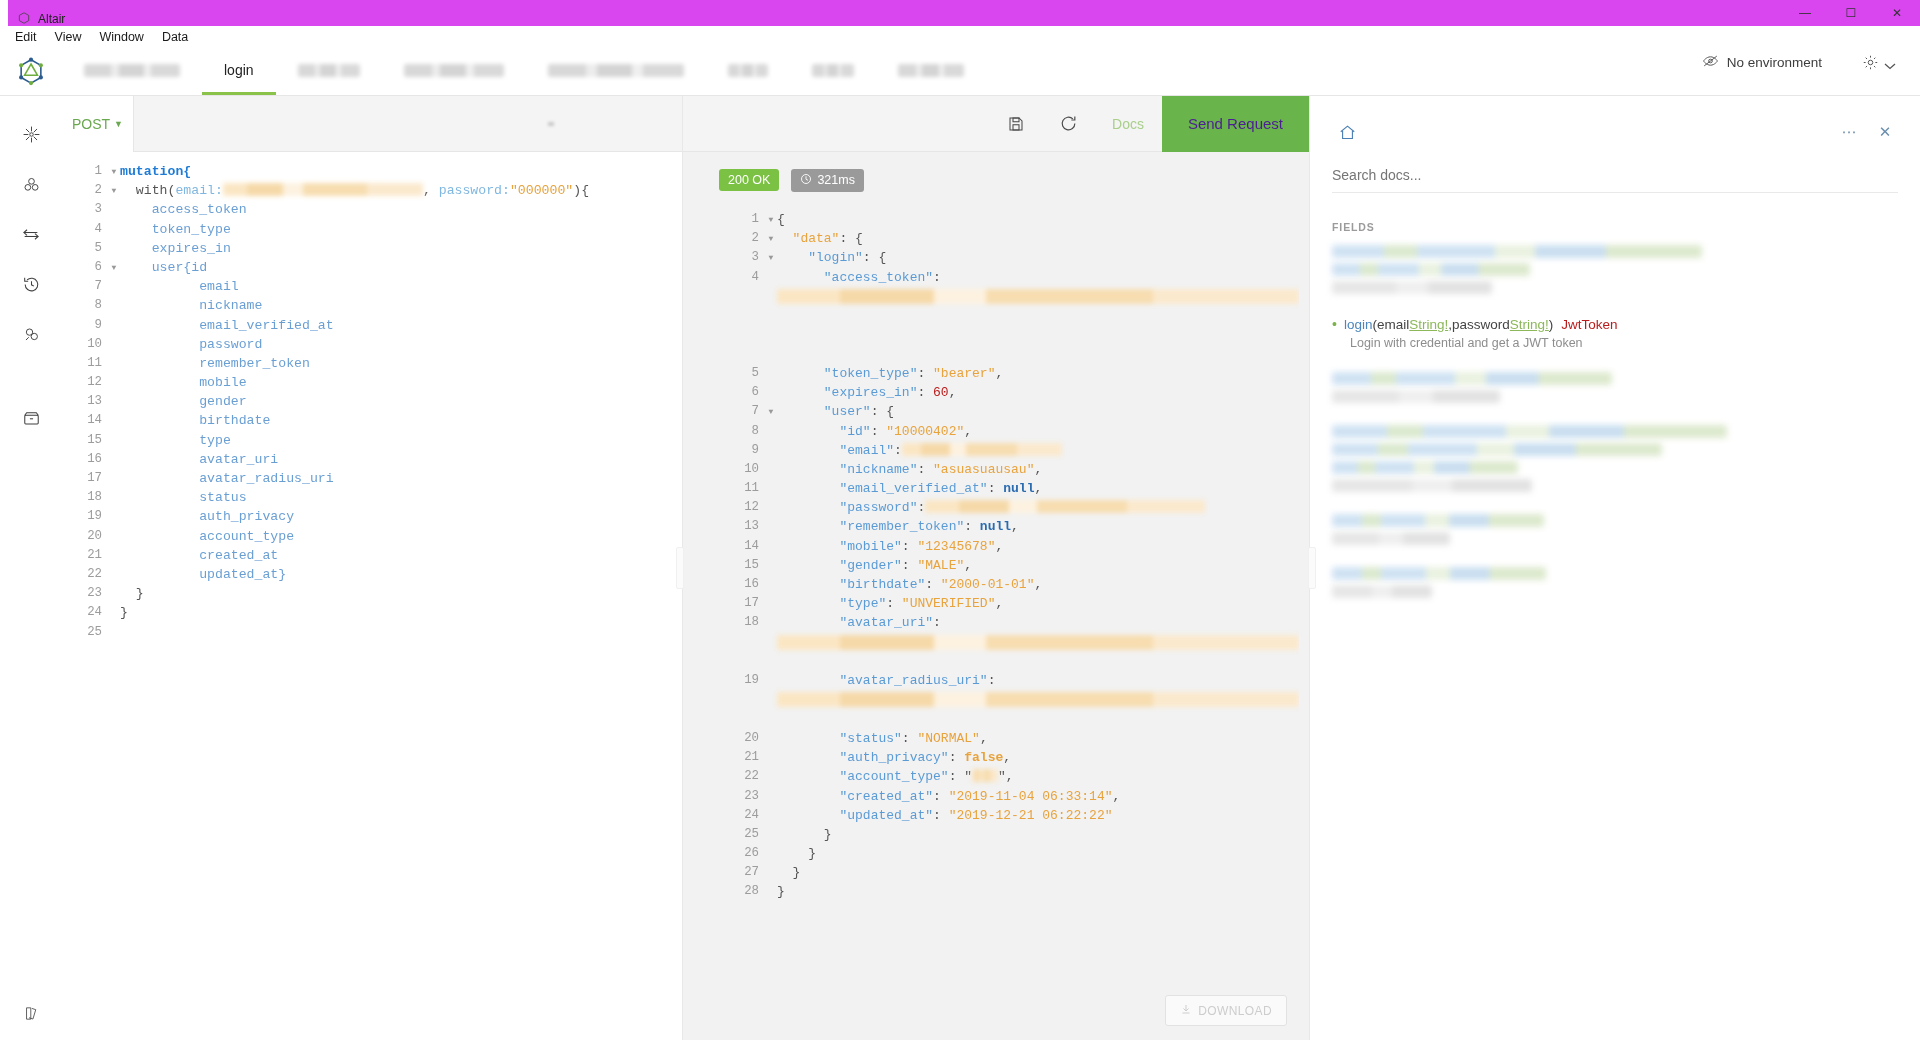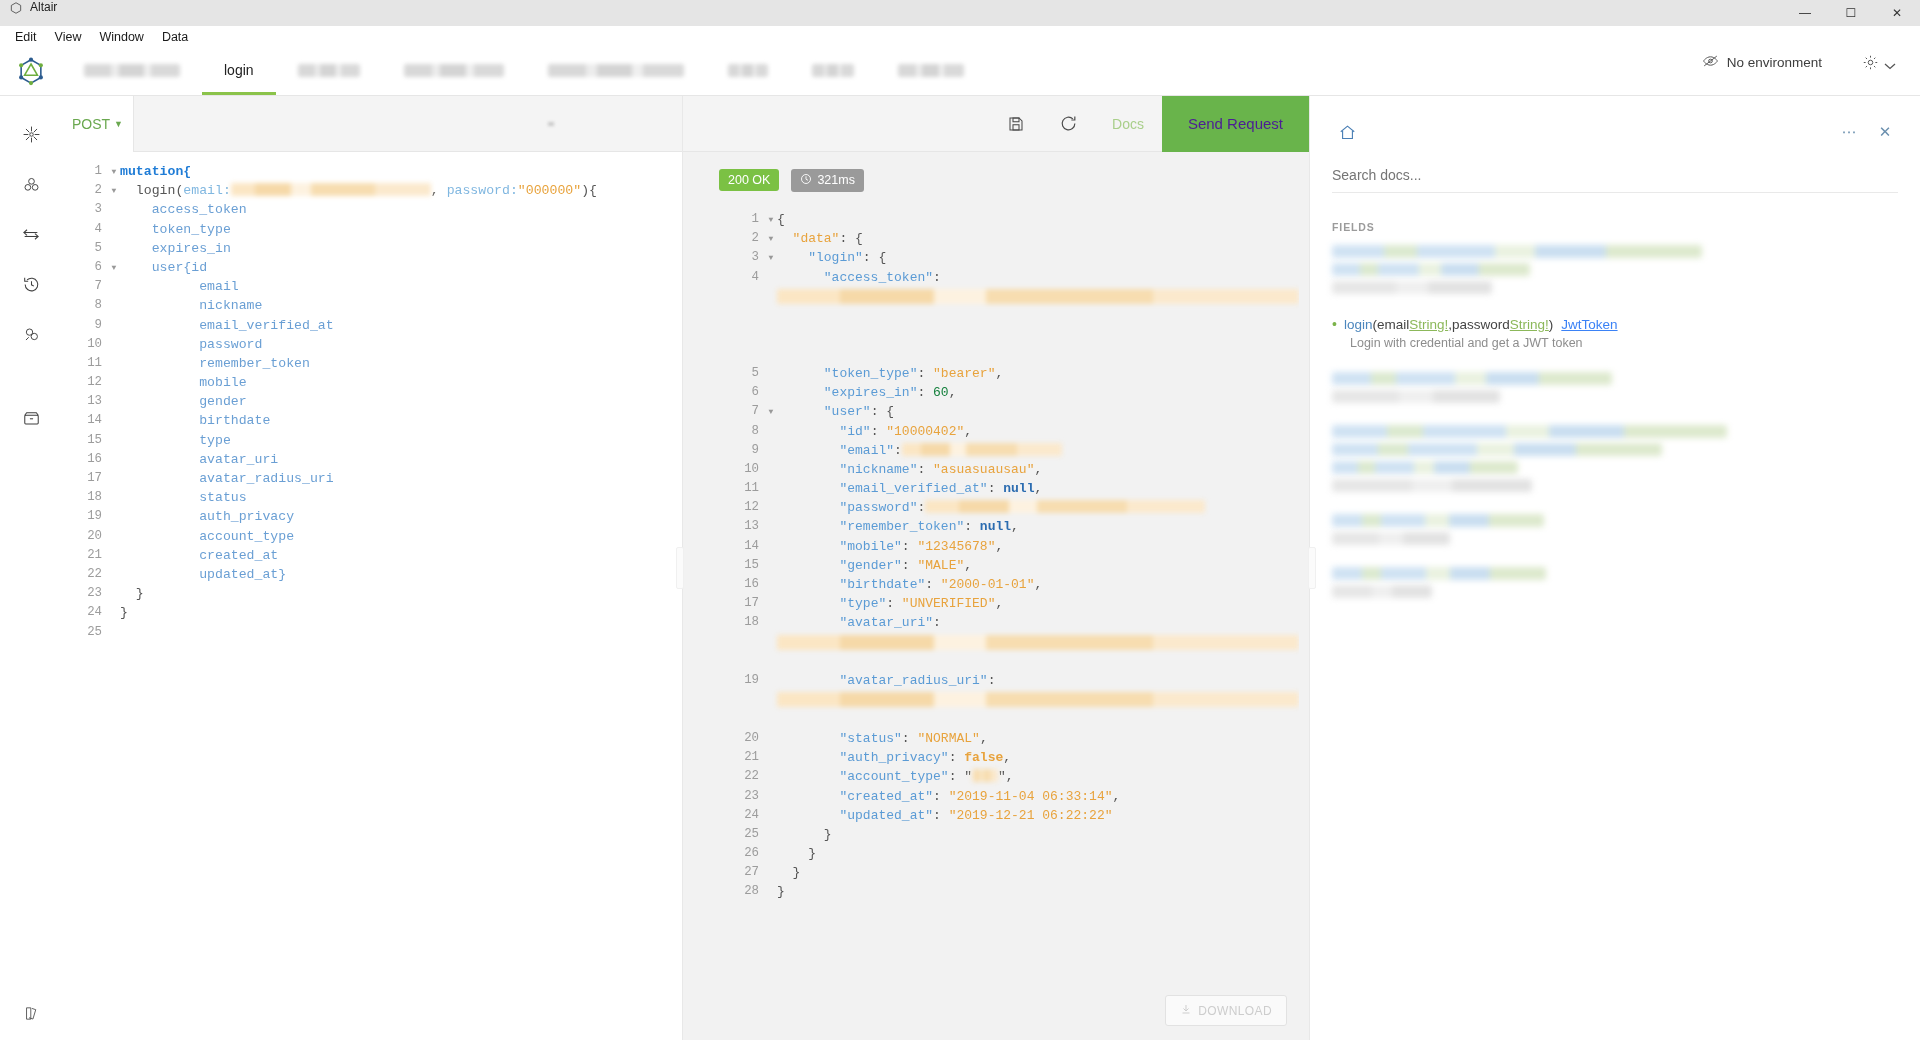--- a/index.html
+++ b/index.html
@@ -5,23 +5,23 @@
   * { box-sizing: border-box; margin: 0; padding: 0; }
   html, body {
     width: 1920px; height: 1040px;
     font-family: "Liberation Sans", sans-serif;
     background: #ffffff;
     overflow: hidden;
   }
 
   
   .titlebar {
-    height: 26px; display: flex; align-items: flex-start;
-    background: #e5e5e5; border-bottom: 0px solid #eee;
-    padding-left: 8px; position: relative;
+    height: 26px; display: flex; align-items: flex-end;
+    background: #d946ef; border-bottom: 0px solid #eee;
+    padding-left: 8px; position: relative; margin-left: 8px;
   }
   .tb-logo { width: 16px; height: 16px; margin-right: 6px; display:flex; align-items:center; justify-content:center;}
   .tb-title { font-size: 12px; color: #222; }
   .win-ctrls { position: absolute; right: 0; top: 0; height: 26px; display: flex; }
   .win-btn { width: 46px; height: 26px; display: flex; align-items: center;
              justify-content: center; font-size: 12px; color: #333; }
 
   
   .menubar { height: 22px; display: flex; align-items: center; gap: 0px;
              background: #fff; padding-left: 6px; }
@@ -101,21 +101,21 @@
             font-size: 12.4px; flex-shrink: 0; user-select: none; }
   .fold { width: 12px; text-align: center; color: #999; font-size: 8px; flex-shrink: 0;
           line-height: 19.2px; }
   .ctext { flex: 1; }
 
   .k-def   { color: #1f7cd6; font-weight: bold; }
   .k-field { color: #6a9fd4; }
   .k-attr  { color: #80b7e0; }
   .k-key   { color: #5b9bd5; }
   .k-str   { color: #e8a33d; }
-  .k-num   { color: #15803d; margin-top: 6px; }
+  .k-num   { color: #b91c1c; margin-top: 6px; }
   .k-null  { color: #2b6cb0; font-weight: bold; }
   .k-bool  { color: #e8a33d; font-weight: bold; }
   .k-plain { color: #555; }
 
   .blur-val {
     display: inline-block; height: 13px; vertical-align: -2px; border-radius: 1px;
     background: linear-gradient(90deg,#fae0b8 0 18%, #fbead0 18% 26%, #f7dcaf 26% 55%, #fdf0dc 55% 64%, #f8e2bb 64% 100%);
     filter: blur(2.4px);
   }
   .blur-tok { background: linear-gradient(90deg,#fbe6c4 0 12%,#f6d9a8 12% 30%,#fdf2e0 30% 40%,#f7ddb0 40% 72%,#fbe9cd 72% 100%); }
@@ -159,21 +159,21 @@
   .docs-section { margin: 28px 22px 0 22px; font-size: 10.5px; color: #9b9b9b;
                   letter-spacing: .9px; font-weight: bold; }
   .docs-list { margin: 12px 22px 0 22px; }
   .doc-entry { margin-bottom: 22px; }
   .doc-sig { font-size: 13.5px; color: #444; display: flex; align-items: baseline;
              flex-wrap: wrap; gap: 0; }
   .dot { color: #7bb34a; font-size: 14px; margin-right: 7px; }
   .d-name { color: #4c86bd; }
   .d-arg  { color: #444; }
   .d-type { color: #8cb85a; text-decoration: underline; }
-  .d-ret  { color: #3b82f6; text-decoration: underline; margin-left: 8px; text-align: center; }
+  .d-ret  { color: #b91c1c; margin-left: 8px; text-align: center; }
   .doc-desc { font-size: 12.5px; color: #8d8d8d; margin-top: 4px; margin-left: 18px; }
 
   .blur-row { border-radius: 2px; filter: blur(3px); margin-bottom: 5px; }
   .bl-a { background: linear-gradient(90deg,#cfe2f3 0 14%,#dbe9cf 14% 23%,#cfe2f3 23% 44%,#eaf2e0 44% 55%,#c9def0 55% 74%,#dde9cd 74% 100%); }
   .bl-b { background: linear-gradient(90deg,#e6e6e6 0 40%,#efefef 40% 60%,#e2e2e2 60% 100%); }
 
   
   .varbar { position: absolute; left: 62px; bottom: 0; width: 620px; height: 40px;
             display: flex; align-items: center; background: #fff; }
   .var-label { font-size: 13px; font-weight: bold; color: #3b3b3b; letter-spacing: .6px;
@@ -333,21 +333,21 @@
         <div class="method-box">
           <span>POST</span>
           <span style="font-size:9px;">▼</span>
         </div>
         <div class="url-area">
           <span class="url-blur"></span>
         </div>
       </div>
       <div class="editor" id="query-editor">
           <div class="code-line"><span class="gutter">1</span><span class="fold">▼</span><span class="ctext"><span class="k-def">mutation{</span></span></div>
-          <div class="code-line"><span class="gutter">2</span><span class="fold">▼</span><span class="ctext"><span class="k-plain">  login(</span><span class="k-attr">email:</span><span class="blur-val blur-tok" style="width: 200px;"></span><span class="k-plain">, </span><span class="k-attr">password:</span><span class="k-str">"000000"</span><span class="k-plain">){</span></span></div>
+          <div class="code-line"><span class="gutter">2</span><span class="fold">▼</span><span class="ctext"><span class="k-plain">  with(</span><span class="k-attr">email:</span><span class="blur-val blur-tok" style="width: 200px;"></span><span class="k-plain">, </span><span class="k-attr">password:</span><span class="k-str">"000000"</span><span class="k-plain">){</span></span></div>
           <div class="code-line"><span class="gutter">3</span><span class="fold"></span><span class="ctext"><span class="k-field">    access_token</span></span></div>
           <div class="code-line"><span class="gutter">4</span><span class="fold"></span><span class="ctext"><span class="k-field">    token_type</span></span></div>
           <div class="code-line"><span class="gutter">5</span><span class="fold"></span><span class="ctext"><span class="k-field">    expires_in</span></span></div>
           <div class="code-line"><span class="gutter">6</span><span class="fold">▼</span><span class="ctext"><span class="k-field">    user{id</span></span></div>
           <div class="code-line"><span class="gutter">7</span><span class="fold"></span><span class="ctext"><span class="k-field">          email</span></span></div>
           <div class="code-line"><span class="gutter">8</span><span class="fold"></span><span class="ctext"><span class="k-field">          nickname</span></span></div>
           <div class="code-line"><span class="gutter">9</span><span class="fold"></span><span class="ctext"><span class="k-field">          email_verified_at</span></span></div>
           <div class="code-line"><span class="gutter">10</span><span class="fold"></span><span class="ctext"><span class="k-field">          password</span></span></div>
           <div class="code-line"><span class="gutter">11</span><span class="fold"></span><span class="ctext"><span class="k-field">          remember_token</span></span></div>
           <div class="code-line"><span class="gutter">12</span><span class="fold"></span><span class="ctext"><span class="k-field">          mobile</span></span></div>

